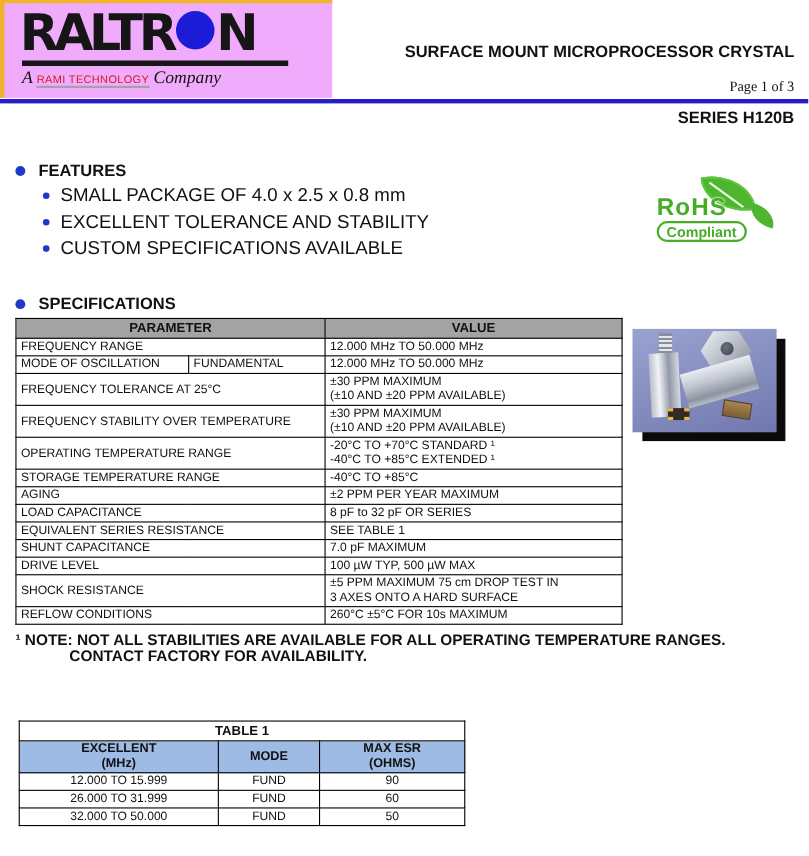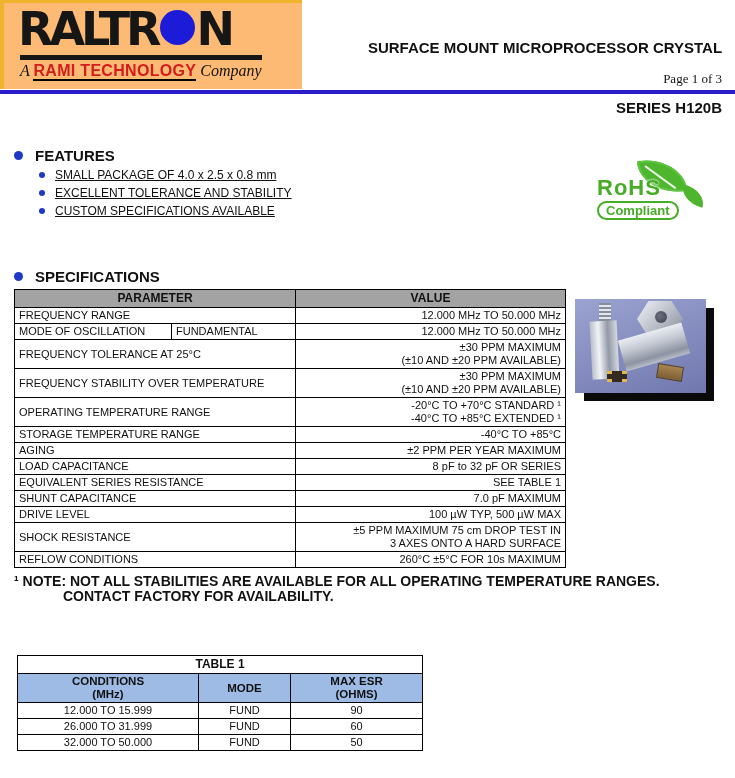--- a/index.html
+++ b/index.html
@@ -5,52 +5,52 @@
   html,body{margin:0;padding:0;}
   body{
     width:735px;height:778px;position:relative;overflow:hidden;
     background:#ffffff;color:#111;
     font-family:"Liberation Sans",sans-serif;
   }
   
   .logo-box{
     position:absolute;left:0;top:0;width:302px;height:89px;
     border-left:4px solid #f0b42c;border-top:3px solid #f0b42c;
-    padding:1px 0 0 14px;box-sizing:border-box;background:#fdba74;
+    padding:1px 0 0 14px;box-sizing:border-box;background:#f0abfc;
   }
   .brand{
     font-family:"DejaVu Sans",sans-serif;font-weight:bold;
     font-size:46px;line-height:50px;letter-spacing:-4px;color:#161616;
     white-space:nowrap;
   }
   .brand .o-dot{
     display:inline-block;width:35px;height:35px;border-radius:50%;
     background:#1b1bd8;margin:0 2px;vertical-align:baseline;
   }
   .brand-bar{width:242px;height:5px;background:#161616;margin:1px 0 2px 2px;}
   .tagline{
     margin-left:2px;font-size:16px;font-style:italic;
     font-family:"Liberation Serif",serif;color:#111;white-space:nowrap;
   }
   .tagline .brand-red{
     font-style:normal;font-family:"Liberation Sans",sans-serif;
-    font-weight:bold;font-size:16px;color:#d31c1c;
-    border-bottom:2px solid #000000;letter-spacing:.3px;
+    font-weight:normal;font-size:10px;color:#d31c1c;
+    border-bottom:2px solid #a3a3a3;letter-spacing:.3px;
   }
   
   .doc-title{position:absolute;left:366px;top:39px;width:358px;text-align:center;
     font-weight:bold;font-size:15px;}
   .page-label{position:absolute;right:13px;top:71px;font-family:"Liberation Serif",serif;font-size:13px;}
   .blue-rule{position:absolute;left:0;top:90px;width:735px;height:4px;background:#2a1cc8;}
   .series{position:absolute;right:13px;top:99px;font-weight:bold;font-size:15px;}
   
   .sec-head{display:flex;align-items:center;gap:12px;font-weight:bold;font-size:15px;}
   .sec-bullet{width:9px;height:9px;border-radius:50%;background:#2038c8;flex:0 0 auto;}
   .features{position:absolute;left:14px;top:147px;}
-  .feat-item{display:flex;align-items:center;gap:10px;margin:4px 0 0 25px;font-size:12px;text-decoration:underline;}
+  .feat-item{display:flex;align-items:center;gap:10px;margin:4px 0 0 25px;font-size:17px;}
   .feat-bullet{width:6px;height:6px;border-radius:50%;background:#2038c8;flex:0 0 auto;}
   .specs-head{position:absolute;left:14px;top:268px;}
   
   .rohs{position:absolute;left:597px;top:161px;width:110px;height:66px;}
   .leaf{position:absolute;background:#4db62e;}
   .leaf-big{left:42px;top:-3px;width:46px;height:36px;border-radius:4% 96% 4% 96%;
     transform:rotate(-8deg);box-shadow:inset 0 0 0 2px #5fc43f;}
   .leaf-vein{position:absolute;left:48px;top:4px;width:38px;height:2px;background:#eaf7e2;
     transform:rotate(36deg);transform-origin:left center;}
   .leaf-small{left:84px;top:26px;width:24px;height:18px;border-radius:4% 96% 4% 96%;
@@ -58,21 +58,21 @@
   .rohs-line1{position:absolute;left:0;top:14px;font-size:22px;font-weight:bold;color:#46ad26;
     letter-spacing:1px;text-shadow:0 0 2px #fff,0 0 2px #fff;}
   .rohs-line2{position:absolute;left:0;top:40px;border:2px solid #46ad26;border-radius:10px;
     padding:0 7px;font-size:13px;font-weight:bold;color:#46ad26;background:rgba(255,255,255,.9);}
   
   table{border-collapse:collapse;table-layout:fixed;}
   .spec-table{position:absolute;left:14px;top:289px;width:551px;font-size:11px;}
   .spec-table th,.spec-table td{border:1px solid #000;padding:1px 4px;line-height:13px;}
   .spec-table th{background:#a3a3a3;font-size:12px;padding:2px;}
   .spec-table td.param{text-align:left;}
-  .spec-table td.val{text-align:right;}
+  .spec-table td.val{text-align:left;}
   
   .photo-shadow{position:absolute;left:584px;top:308px;width:130px;height:93px;background:#0a0a0a;}
   .photo{position:absolute;left:575px;top:299px;width:131px;height:94px;overflow:hidden;
     background:linear-gradient(160deg,#9aa3d0 0%,#8890c2 45%,#6f77ad 100%);}
   .standoff-v{position:absolute;left:16px;top:22px;width:27px;height:58px;transform:rotate(-3deg);
     background:linear-gradient(90deg,#b9bec9 0%,#f1f3f7 30%,#9299a6 65%,#d6dae1 100%);}
   .stud{position:absolute;left:24px;top:4px;width:12px;height:20px;
     background:repeating-linear-gradient(0deg,#e4e8ee 0 2px,#878d99 2px 4px);}
   .standoff-h{position:absolute;left:46px;top:32px;width:66px;height:32px;transform:rotate(-16deg);
     background:linear-gradient(180deg,#e9ecf1 0%,#c2c7d1 40%,#8d93a1 80%,#b9bec9 100%);}
@@ -269,21 +269,21 @@
       <col style="width:181px">
       <col style="width:92px">
       <col style="width:132px">
     </colgroup>
   <thead>
     <tr>
       <th colspan="3" class="t1-title">TABLE 1</th>
     </tr>
     <tr>
         <th class="t1-head">
-          <div>CONDITIONS</div>
+          <div>EXCELLENT</div>
           <div>(MHz)</div>
         </th>
         <th class="t1-head">
           <div>MODE</div>
         </th>
         <th class="t1-head">
           <div>MAX ESR</div>
           <div>(OHMS)</div>
         </th>
       </tr>

